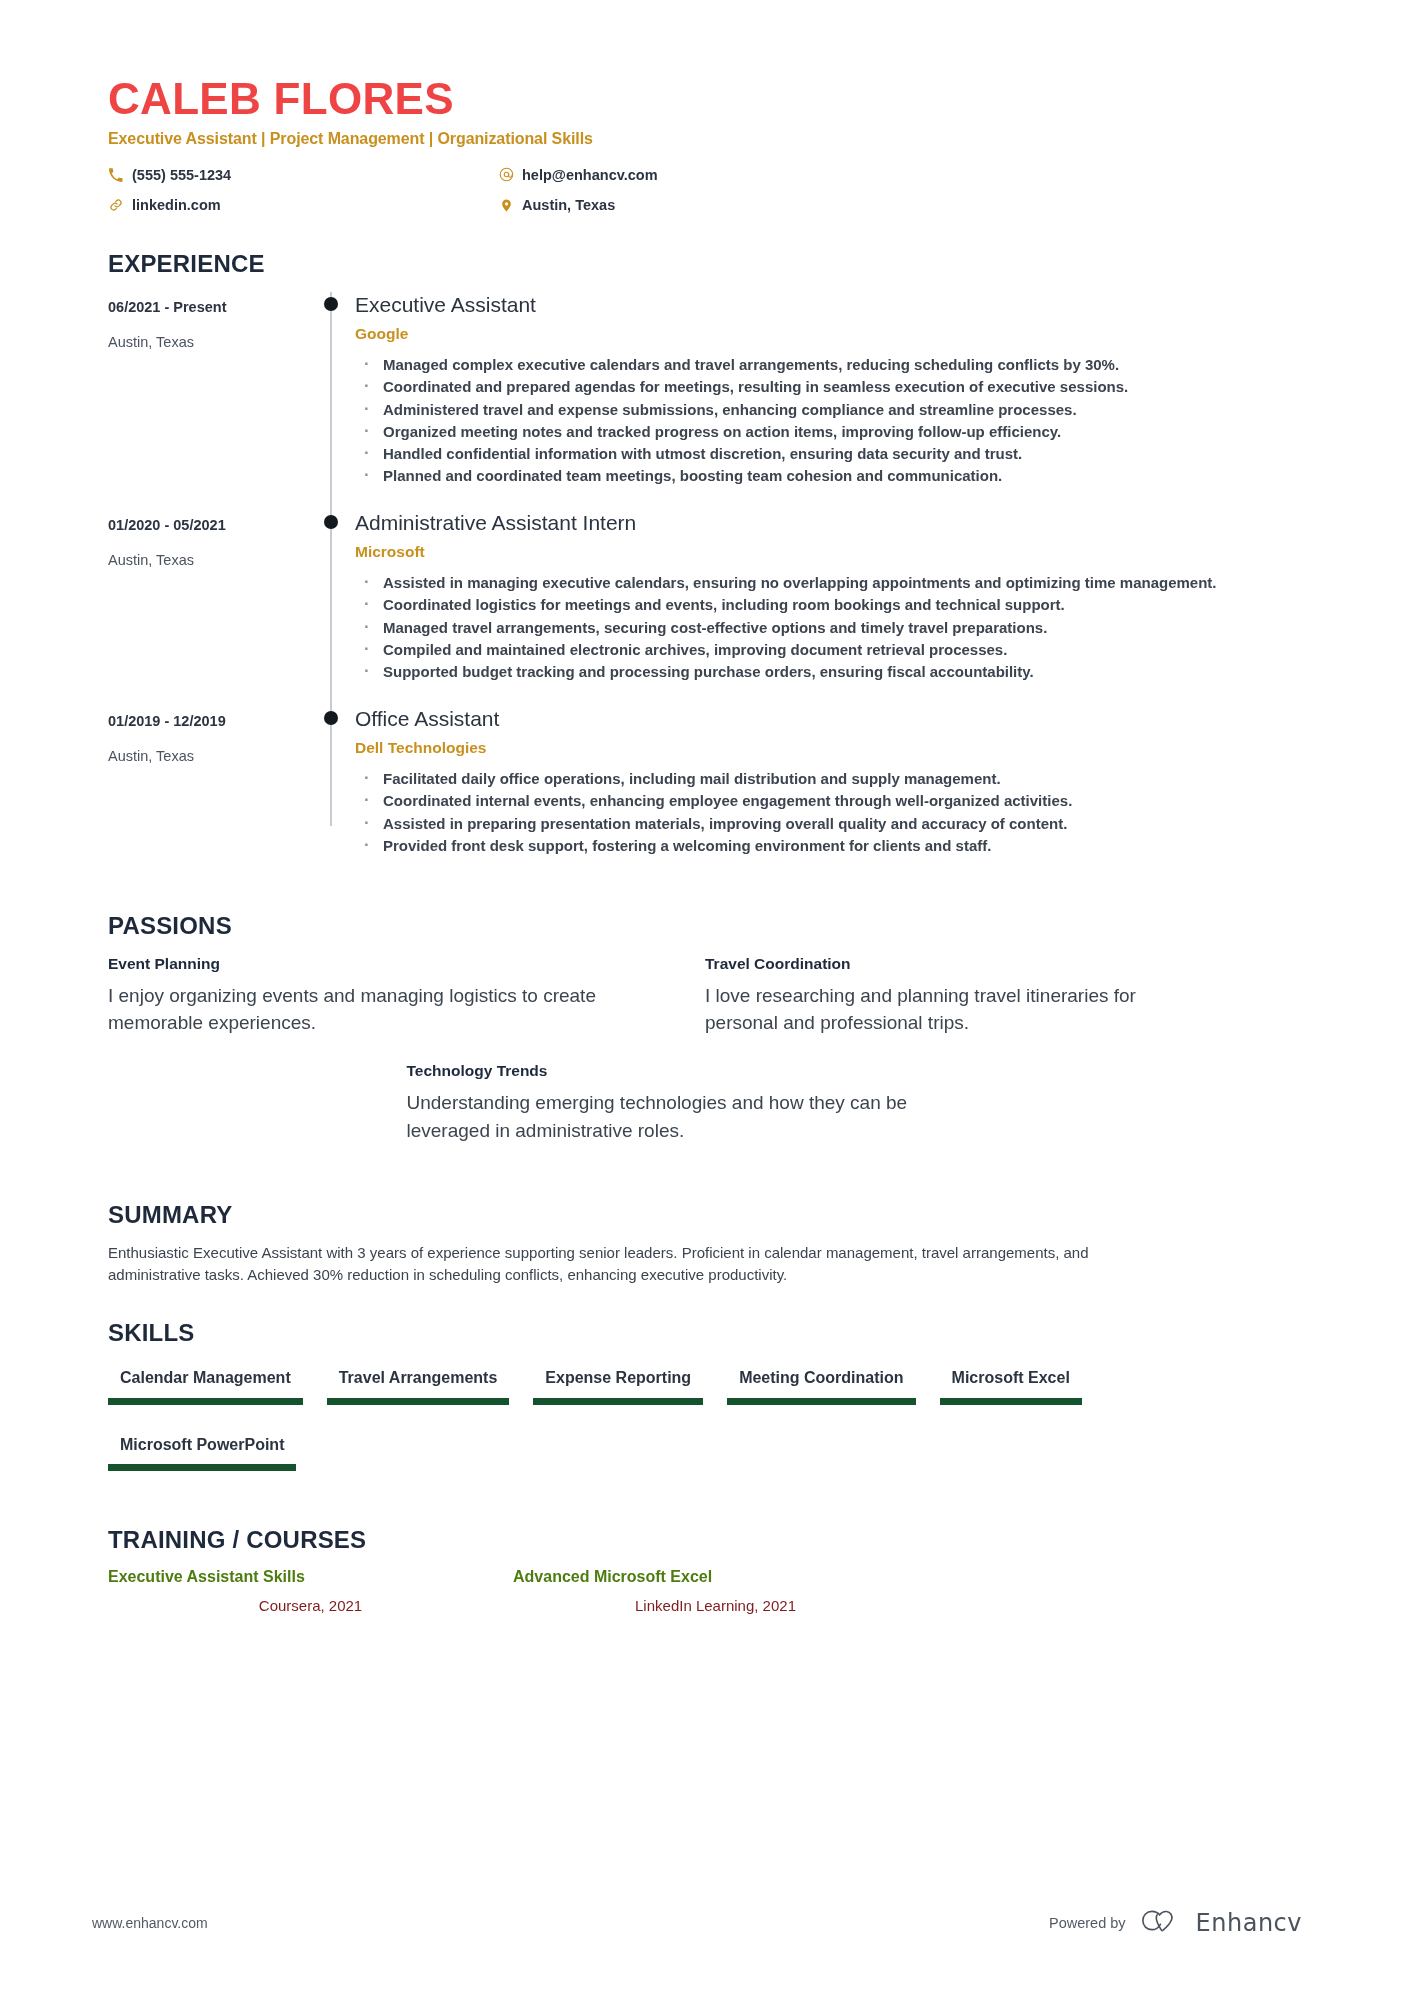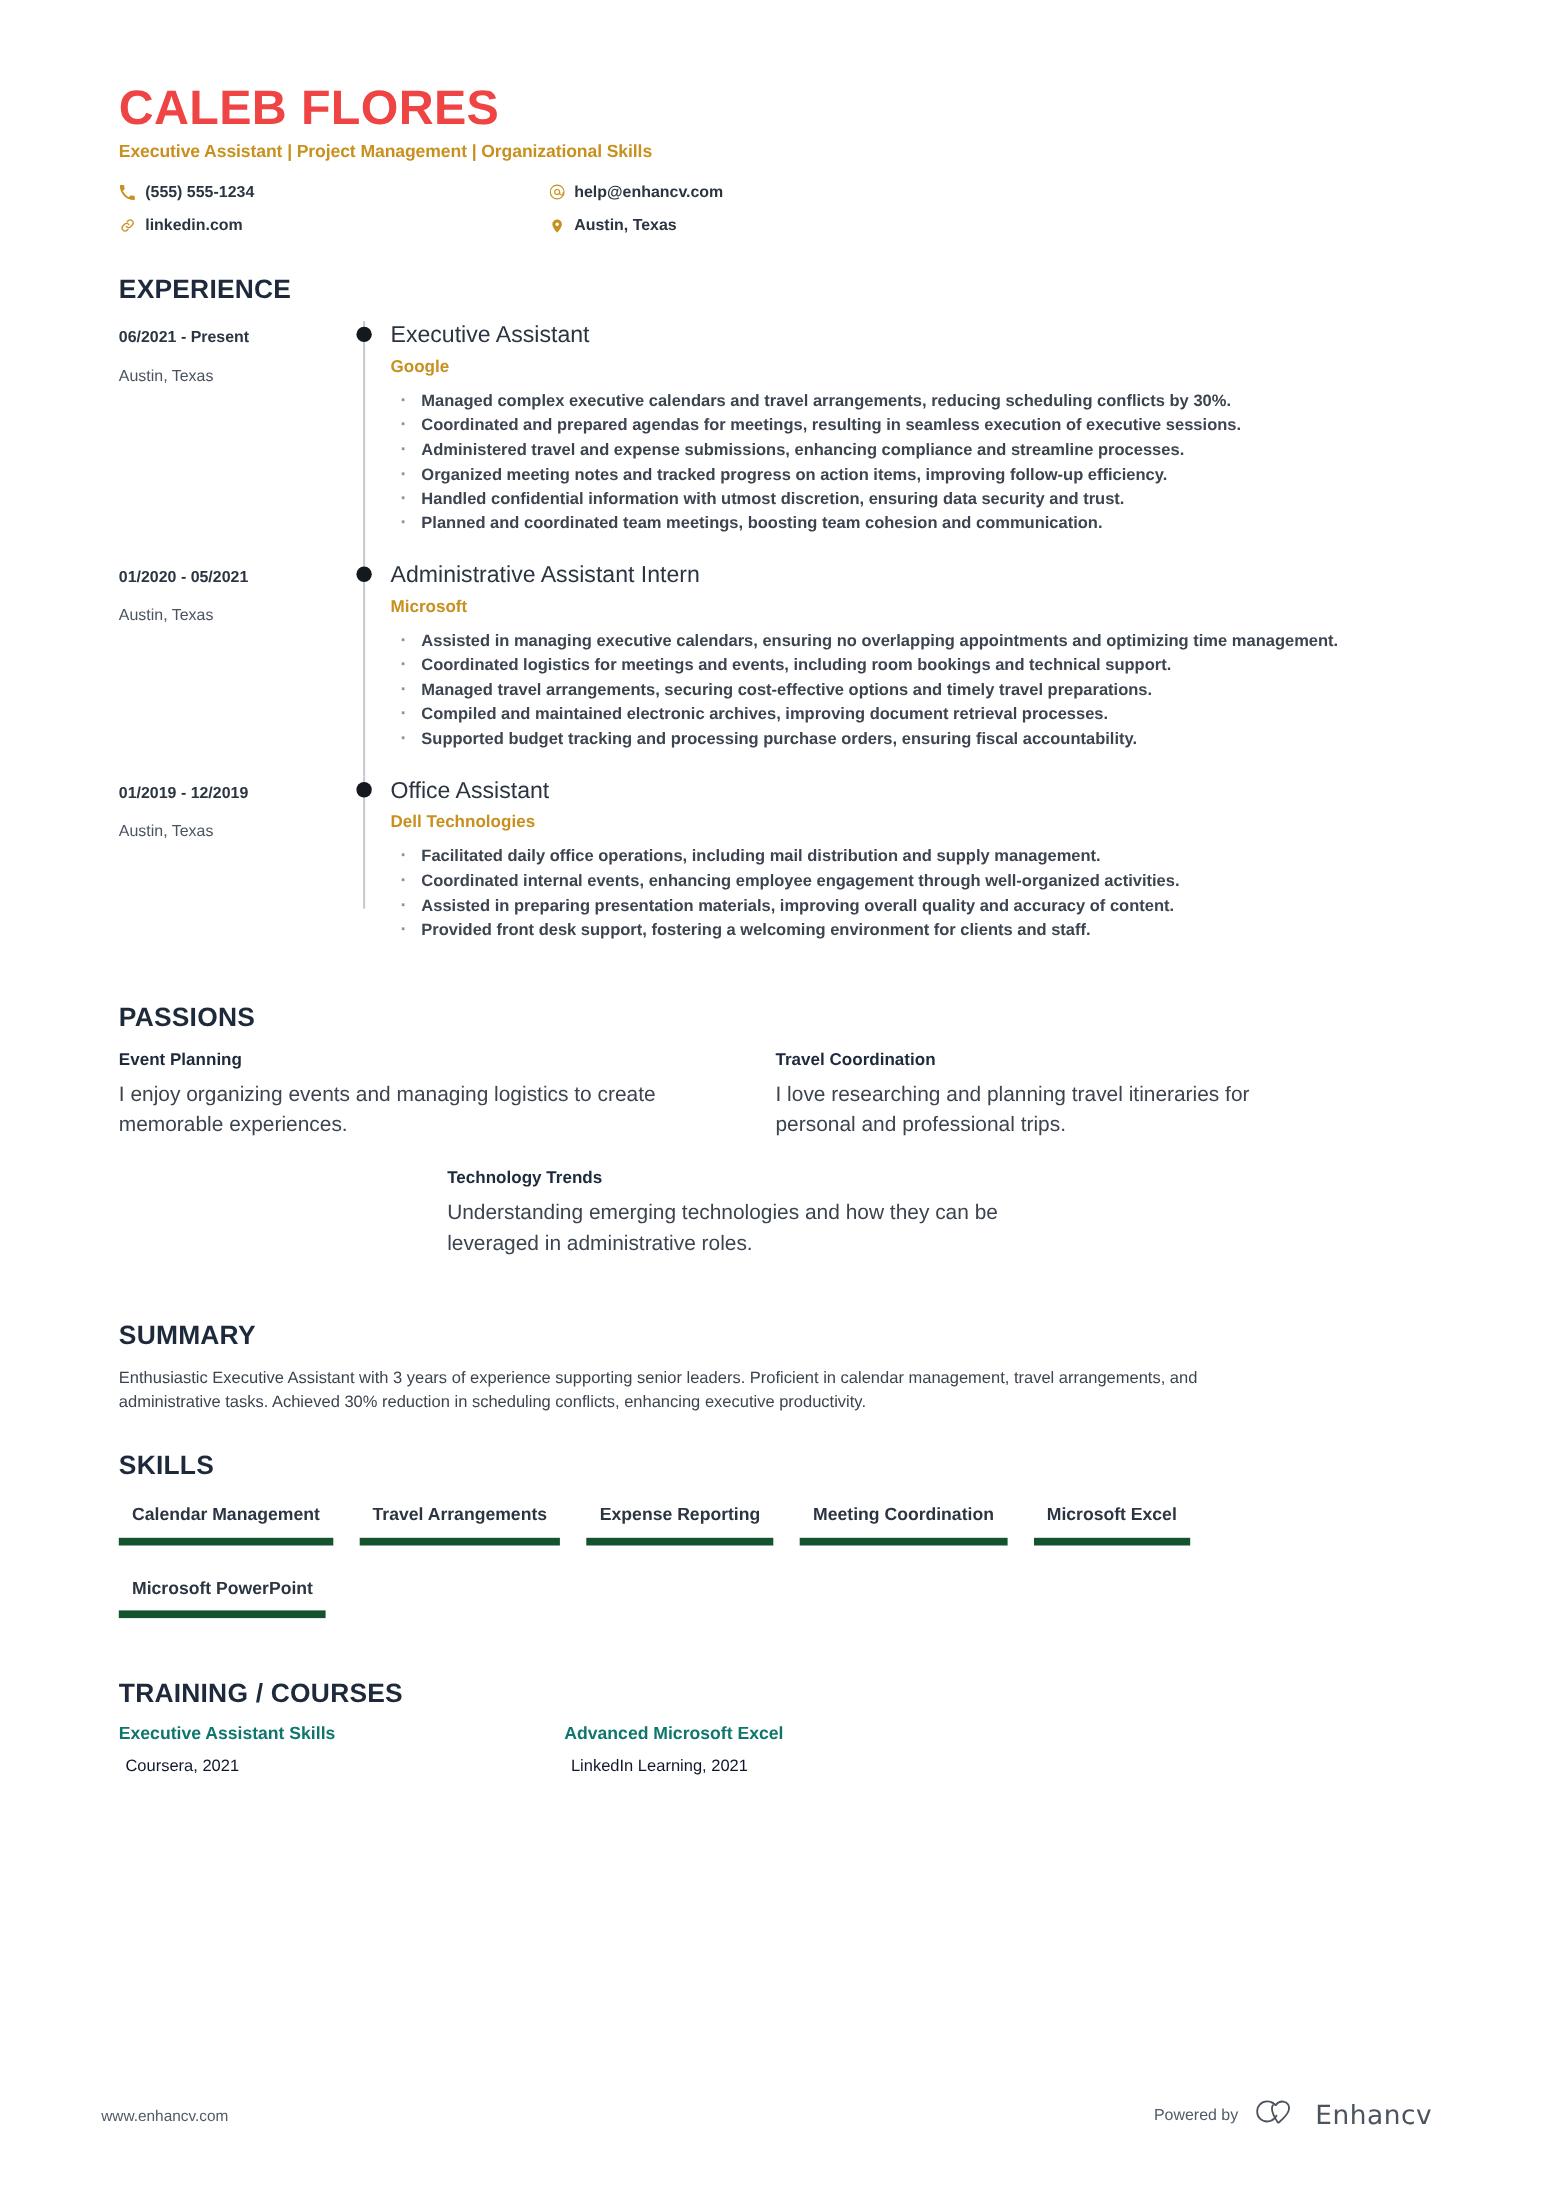--- a/index.html
+++ b/index.html
@@ -227,29 +227,30 @@
   .training-wrap {
     display: flex;
     flex-wrap: wrap;
   }
   .training-item {
     width: 405px;
   }
   .training-title {
     font-size: 16px;
     font-weight: bold;
-    color: #0f766e;
+    color: #4d7c0f;
     margin: 0 0 9px 0;
     line-height: 1.25;
   }
   .training-sub {
     font-size: 15px;
-    color: #0f172a;
+    color: #7f1d1d;
     line-height: 1.3;
     margin: 6px;
+    text-align: center;
   }
 
   
   .footer {
     position: absolute;
     left: 92px;
     right: 108px;
     bottom: 57px;
     display: flex;
     align-items: center;

